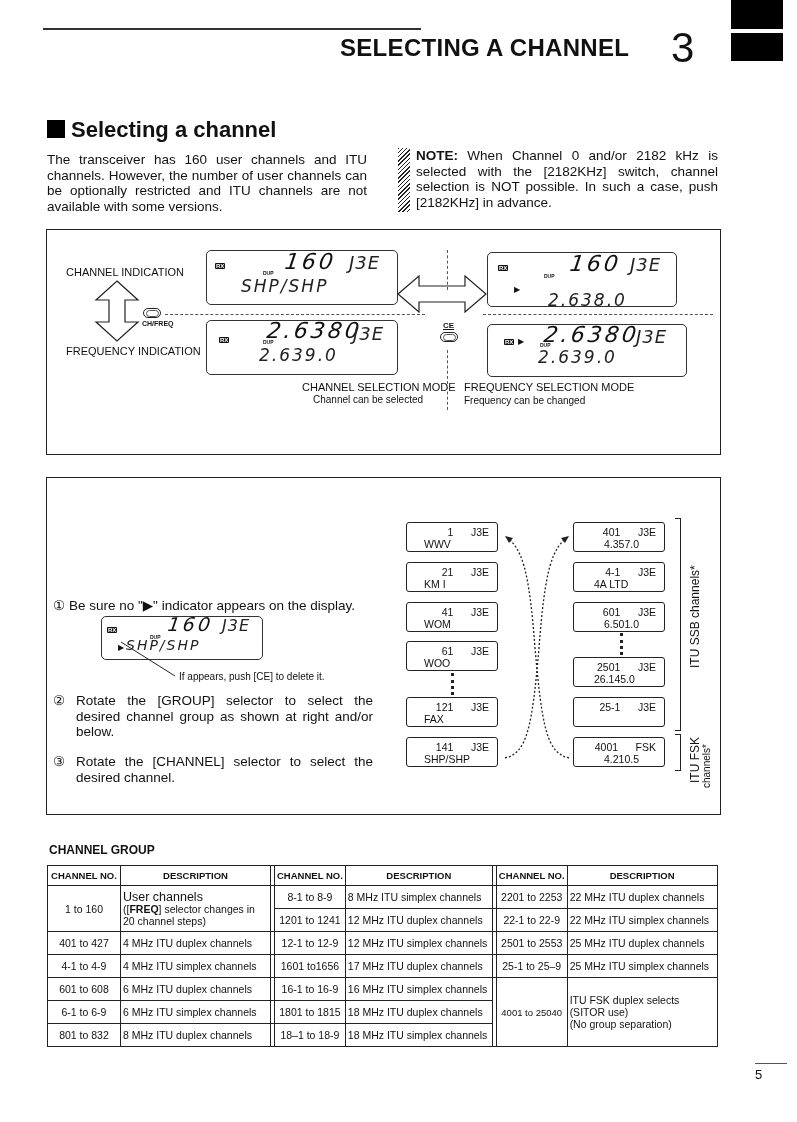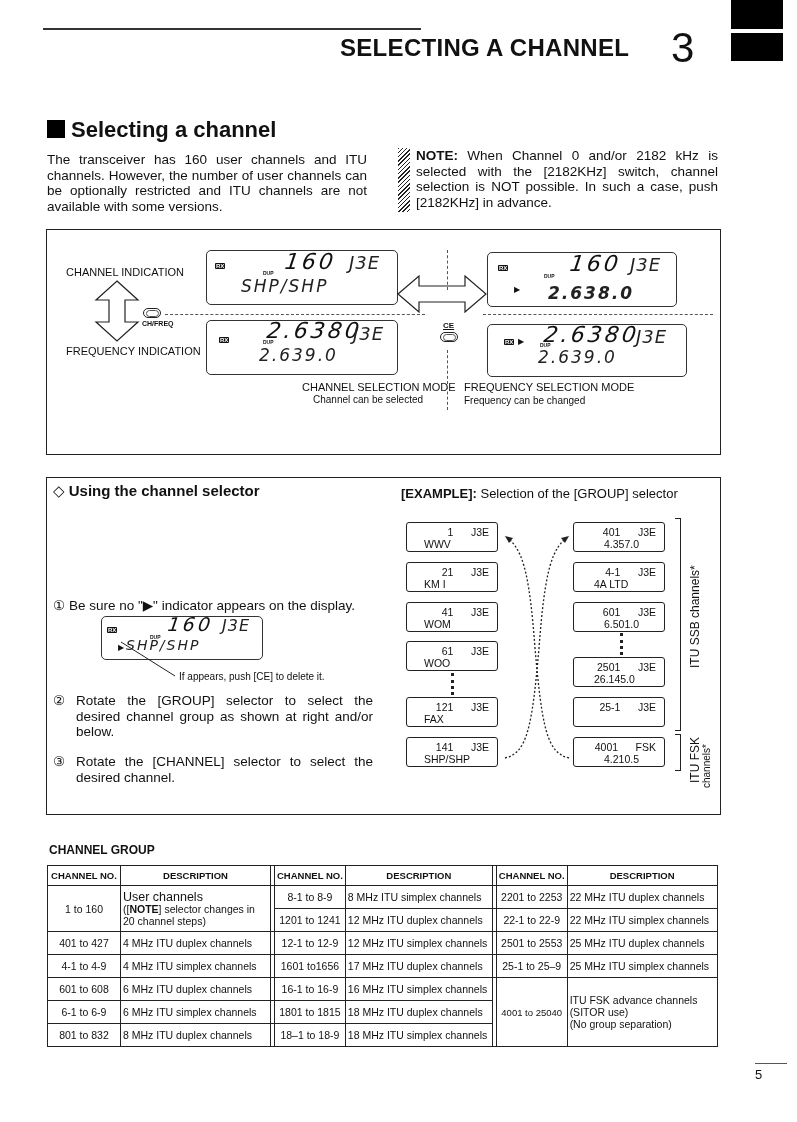--- a/index.html
+++ b/index.html
@@ -129,42 +129,38 @@
   <div class="abs dashdot-v" style="left:400px;top:20px;height:40px;"></div>
   <div class="abs dashdot-v" style="left:400px;top:120px;height:60px;"></div>
   <div class="abs dashdot-h" style="left:436px;top:84px;width:230px;"></div>
 
   <div class="lcd" style="left:440px;top:22px;width:190px;height:55px;">
     <span class="rx" style="left:10px;top:12px;">RX</span>
     <span class="tri" style="left:26px;top:32px;">▶</span>
     <span class="dup" style="left:56px;top:20px;">DUP</span>
     <span class="seg-big" style="left:82px;top:-2px;">160</span>
     <span class="seg-mode" style="left:142px;top:1px;">J3E</span>
-    <span class="seg-sub" style="left:60px;top:30px;font-weight:bold;">2.638.0</span>
+    <span class="seg-sub" style="left:60px;top:37px;">2.638.0</span>
   </div>
 
   <div class="lcd" style="left:440px;top:94px;width:200px;height:53px;">
     <span class="rx" style="left:16px;top:14px;">RX</span>
     <span class="tri" style="left:30px;top:12px;">▶</span>
     <span class="dup" style="left:52px;top:17px;">DUP</span>
     <span class="seg-big" style="left:56px;top:-3px;">2.6380</span>
     <span class="seg-mode" style="left:148px;top:1px;">J3E</span>
     <span class="seg-sub" style="left:50px;top:22px;">2.639.0</span>
   </div>
 
   <div class="abs lbl-small" style="left:417px;top:151px;">FREQUENCY SELECTION MODE</div>
   <div class="abs" style="left:417px;top:165px;font-size:10px;">Frequency can be changed</div>
 
 </div>
 
 <div class="abs box2">
-  <div class="abs sub-title" style="left:6px;top:4px;">
-    <span style="font-weight:normal;">◇</span>
-    <span>Using the channel selector</span>
-  </div>
 
   <div class="abs para" style="left:6px;top:120px;width:320px;">
     <span>①</span>
     <span>Be sure no "▶" indicator appears on the display.</span>
   </div>
 
   <div class="lcd" style="left:54px;top:138px;width:162px;height:44px;">
     <span class="rx" style="left:5px;top:10px;">RX</span>
     <span class="tri" style="left:16px;top:26px;">▶</span>
     <span class="dup" style="left:48px;top:17px;">DUP</span>
@@ -179,23 +175,20 @@
 
   <div class="abs para" style="left:6px;top:215px;width:320px;">
     <span style="position:absolute;left:0;">②</span>
     <div style="margin-left:23px;">Rotate the [GROUP] selector to select the desired channel group as shown at right and/or below.</div>
   </div>
   <div class="abs para" style="left:6px;top:276px;width:320px;">
     <span style="position:absolute;left:0;">③</span>
     <div style="margin-left:23px;">Rotate the [CHANNEL] selector to select the desired channel.</div>
   </div>
 
-  <div class="abs" style="left:354px;top:8px;font-size:13px;white-space:nowrap;">
-    <b>[EXAMPLE]:</b><span> Selection of the [GROUP] selector</span>
-  </div>
 
   <div class="ex-box" style="left:359px;top:44px;">
       <span class="l1"><span>1</span>      <span>J3E</span></span>
       <span class="l2" style="left:17px;">WWV</span>
     </div>
   <div class="ex-box" style="left:359px;top:84px;">
       <span class="l1"><span>21</span>      <span>J3E</span></span>
       <span class="l2" style="left:17px;">KM I</span>
     </div>
   <div class="ex-box" style="left:359px;top:124px;">
@@ -266,21 +259,21 @@
     <th style="width:70px;">CHANNEL NO.</th>
     <th style="width:147px;">DESCRIPTION</th>
     <th class="sep"></th>
     <th style="width:70px;">CHANNEL NO.</th>
     <th style="width:150px;">DESCRIPTION</th>
   </tr>
   <tr>
     <td class="c" rowspan="2">1 to 160</td>
     <td rowspan="2" style="line-height:12px;">
           <div style="font-size:12.5px;">User channels</div>
-          <div><span>([</span><b>NOTE</b><span>] selector changes in</span></div>
+          <div><span>([</span><b>FREQ</b><span>] selector changes in</span></div>
           <div>20 channel steps)</div>
         </td>
     <td class="sep" rowspan="2"></td>
     <td class="c">8-1 to 8-9</td>
     <td>8 MHz ITU simplex channels</td>
     <td class="sep"></td>
     <td class="c">2201 to 2253</td>
     <td>22 MHz ITU duplex channels</td>
   </tr>
   <tr>
@@ -312,21 +305,21 @@
   </tr>
   <tr>
     <td class="c">601 to 608</td>
     <td>6 MHz ITU duplex channels</td>
     <td class="sep"></td>
     <td class="c">16-1 to 16-9</td>
     <td>16 MHz ITU simplex channels</td>
     <td class="sep" rowspan="3"></td>
     <td class="c" rowspan="3" style="font-size:9.5px;">4001 to 25040</td>
     <td rowspan="3" style="line-height:12px;">
-          <div>ITU FSK advance channels</div>
+          <div>ITU FSK duplex selects</div>
           <div>(SITOR use)</div>
           <div>(No group separation)</div>
         </td>
   </tr>
   <tr>
     <td class="c">6-1 to 6-9</td>
     <td>6 MHz ITU simplex channels</td>
     <td class="sep"></td>
     <td class="c">1801 to 1815</td>
     <td>18 MHz ITU duplex channels</td>

